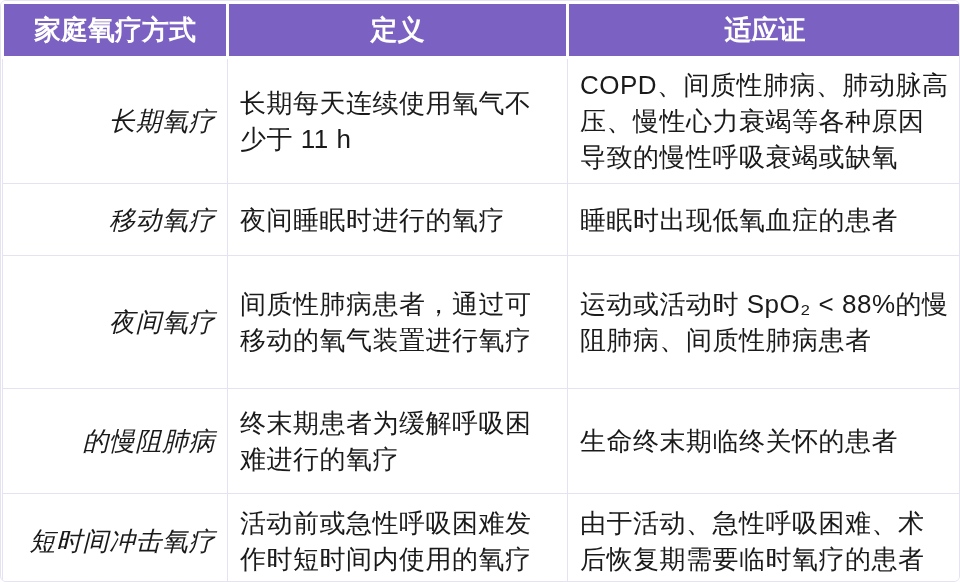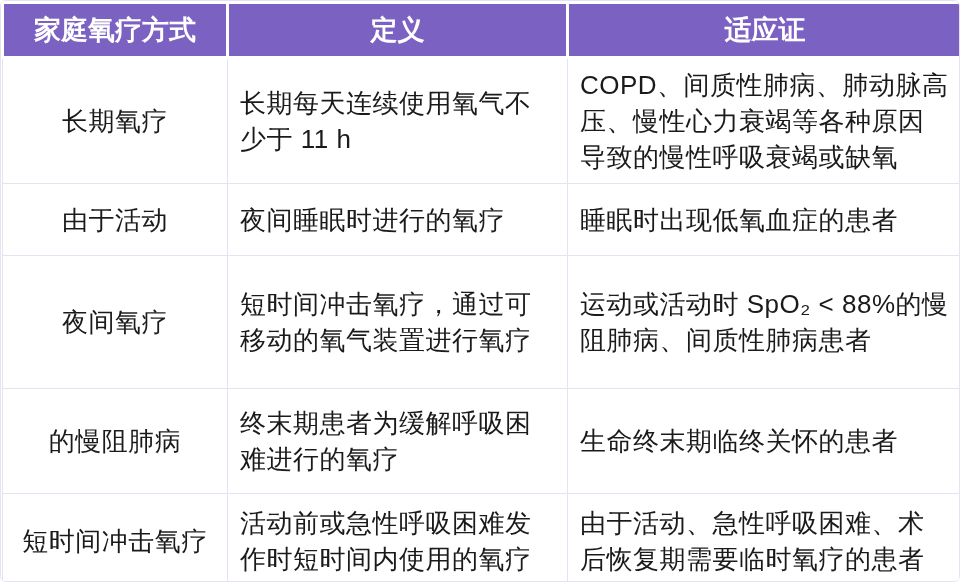--- a/index.html
+++ b/index.html
@@ -35,21 +35,21 @@
   }
   td{
     border:1px solid var(--grid);
     color:var(--body-text);
     font-size:26px;line-height:36px;
     vertical-align:middle;
     padding:8px 12px;
     background:var(--bg);
     letter-spacing:0.5px;
   }
-  td:first-child{text-align:center;}
+  td:first-child{text-align:right;font-style:italic;}
   tr.row-0{height:123px;}
   tr.row-1{height:72px;}
   tr.row-2{height:133px;}
   tr.row-3{height:105px;}
   tr.row-4{height:95px;}
 </style>
 </head>
 <body>
 
 <div class="table-wrap">
@@ -66,27 +66,27 @@
         <th>适应证</th>
       </tr>
     </thead>
     <tbody>
         <tr class="row-0">
           <td>长期氧疗</td>
           <td>长期每天连续使用氧气不少于 11 h</td>
           <td>COPD、间质性肺病、肺动脉高压、慢性心力衰竭等各种原因导致的慢性呼吸衰竭或缺氧</td>
         </tr>
         <tr class="row-1">
-          <td>由于活动</td>
+          <td>移动氧疗</td>
           <td>夜间睡眠时进行的氧疗</td>
           <td>睡眠时出现低氧血症的患者</td>
         </tr>
         <tr class="row-2">
           <td>夜间氧疗</td>
-          <td>短时间冲击氧疗，通过可移动的氧气装置进行氧疗</td>
+          <td>间质性肺病患者，通过可移动的氧气装置进行氧疗</td>
           <td>运动或活动时 SpO₂ &lt; 88%的慢阻肺病、间质性肺病患者</td>
         </tr>
         <tr class="row-3">
           <td>的慢阻肺病</td>
           <td>终末期患者为缓解呼吸困难进行的氧疗</td>
           <td>生命终末期临终关怀的患者</td>
         </tr>
         <tr class="row-4">
           <td>短时间冲击氧疗</td>
           <td>活动前或急性呼吸困难发作时短时间内使用的氧疗</td>

